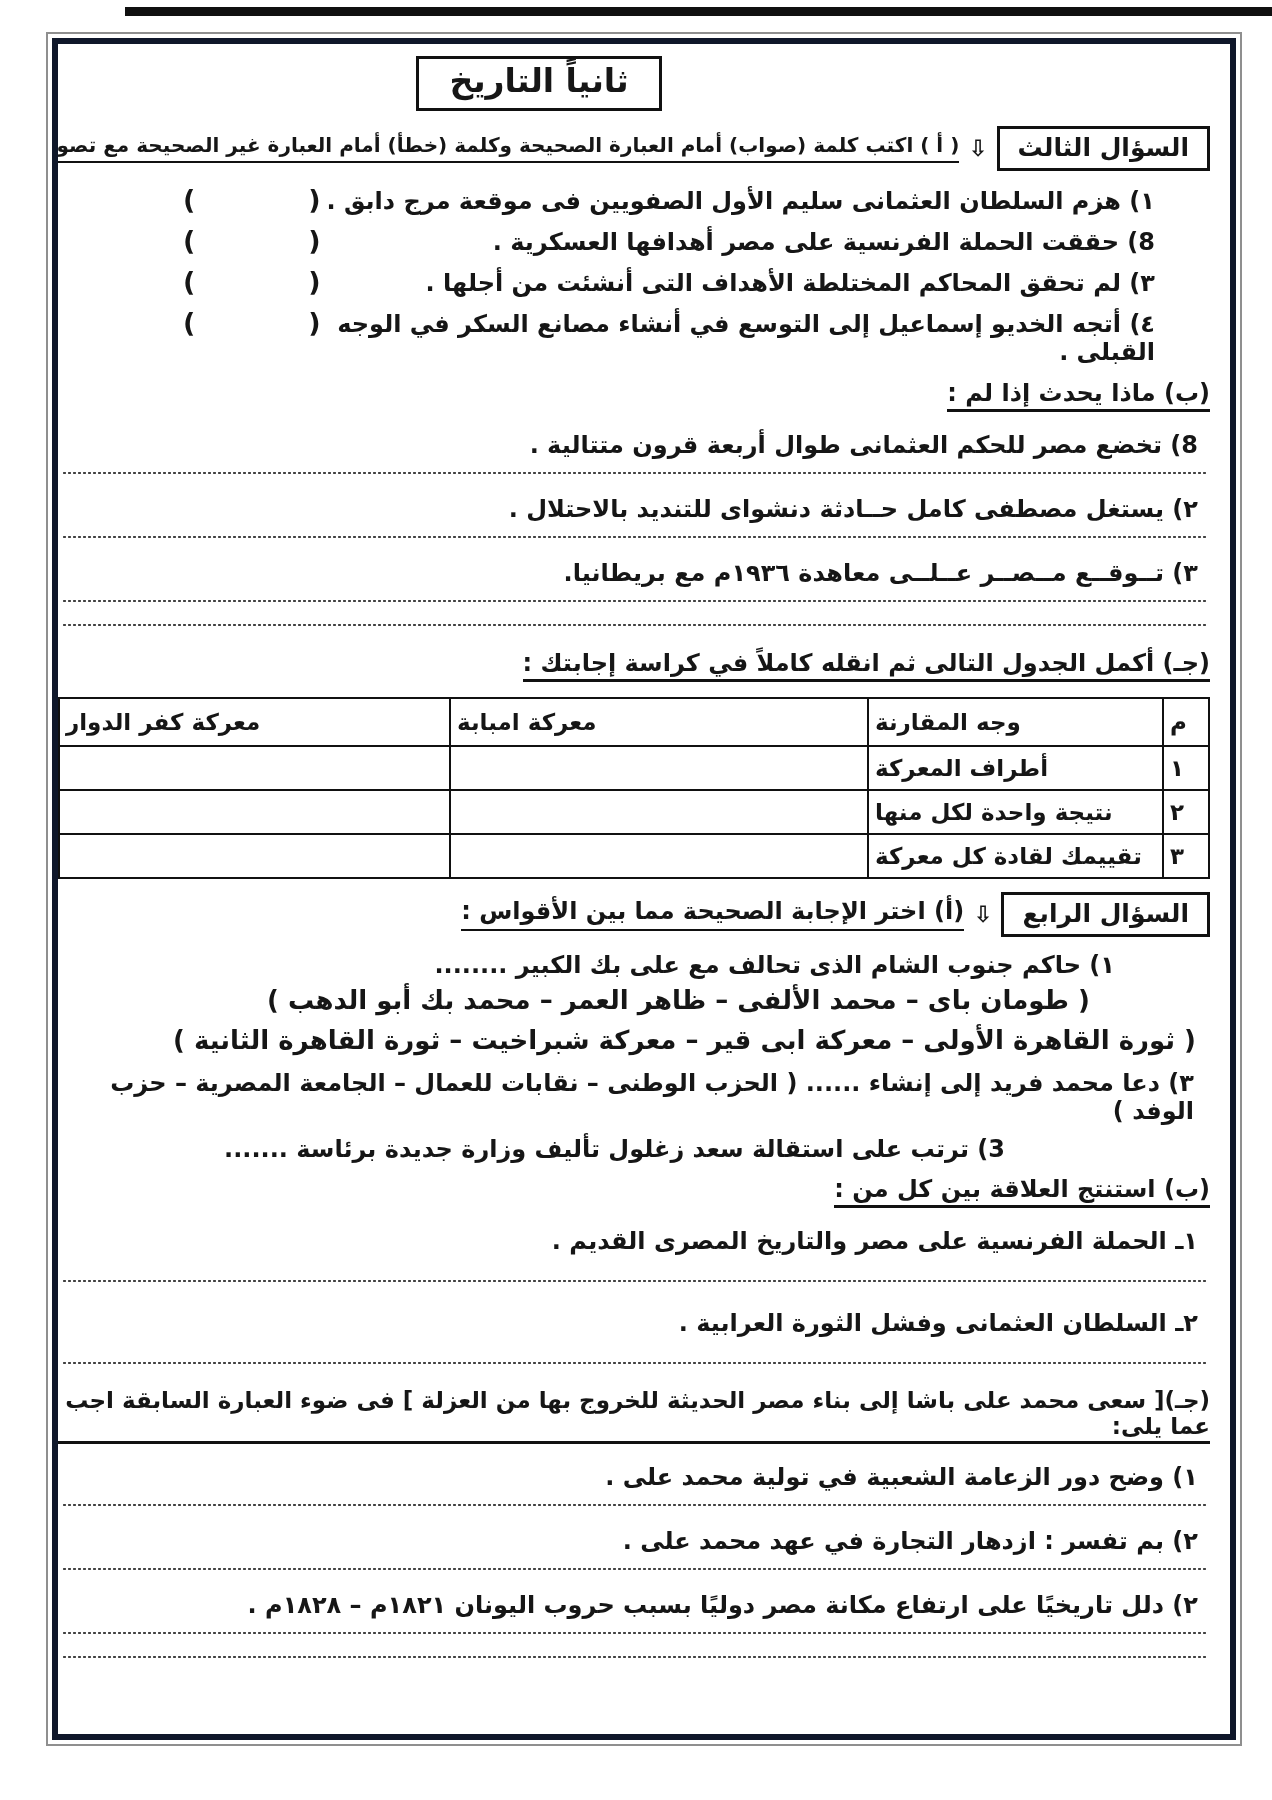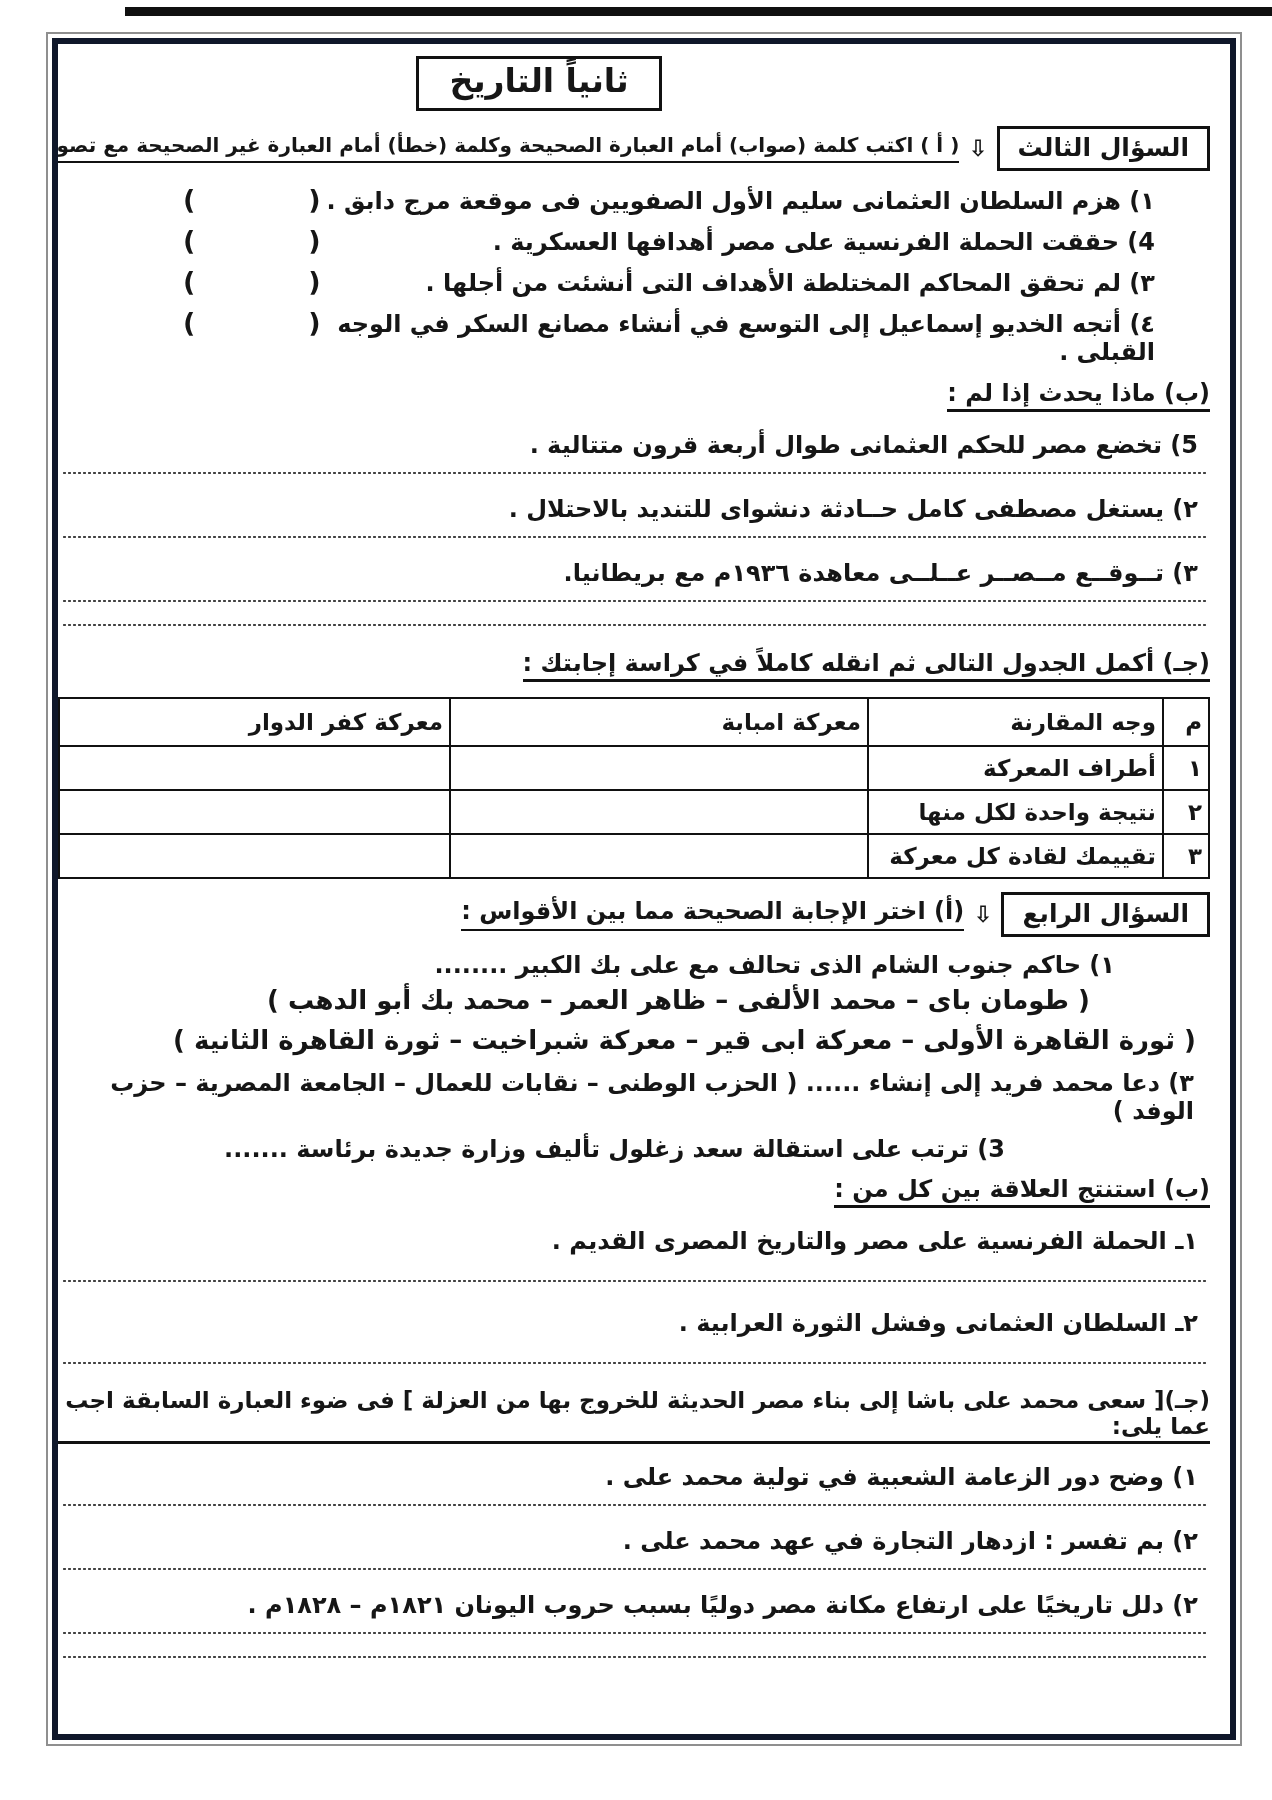--- a/index.html
+++ b/index.html
@@ -35,21 +35,21 @@
   .sub-head{font-size:24px;margin:8px 0 13px;width:fit-content;border-bottom:3px solid #111;padding-bottom:2px}
   .stmt{font-size:24px;padding-right:12px;margin:6px 0 12px}
   .stmt.sp{margin-bottom:24px}
   .dotline{
     height:4px;margin:0 4px 14px;
     background-image:radial-gradient(circle,#3f3f3f 1.1px,transparent 1.25px);
     background-size:5px 4px;background-repeat:repeat-x;
   }
   .dotline.sp{margin-bottom:20px}
   .cmp-table{width:100%;border-collapse:collapse;margin:2px 0 10px}
-  .cmp-table th,.cmp-table td{border:2.5px solid #111;text-align:right;font-size:23px;padding:2px 6px}
+  .cmp-table th,.cmp-table td{border:2.5px solid #111;text-align:left;font-size:23px;padding:2px 6px}
   .cmp-table th{height:42px}
   .cmp-table td{height:38px}
   .mcq-q{font-size:24px;margin:6px 0 4px}
   .mcq-opt{font-size:26px;margin:2px 0 8px}
   .ind1{padding-right:95px}
   .ind2{padding-right:300px}
   .ind3{padding-right:16px}
   .ind4{padding-right:205px}
   .opt-ind{padding-right:120px}
   .opt-wide{padding-right:14px}
@@ -70,34 +70,34 @@
       <div class="sec-box">السؤال الثالث</div>
       <span class="sec-arrow">⇩</span>
       <div class="sec-head grow">( أ ) اكتب كلمة (صواب) أمام العبارة الصحيحة وكلمة (خطأ) أمام العبارة غير الصحيحة مع تصويب الخطأ:</div>
     </div>
 
     <div class="tf-row">
       <span>١) هزم السلطان العثمانى سليم الأول الصفويين فى موقعة مرج دابق .</span>
       <span class="tf-paren">(            )</span>
     </div>
     <div class="tf-row">
-      <span>4) حققت الحملة الفرنسية على مصر أهدافها العسكرية .</span>
+      <span>8) حققت الحملة الفرنسية على مصر أهدافها العسكرية .</span>
       <span class="tf-paren">(            )</span>
     </div>
     <div class="tf-row">
       <span>٣) لم تحقق المحاكم المختلطة الأهداف التى أنشئت من أجلها .</span>
       <span class="tf-paren">(            )</span>
     </div>
     <div class="tf-row">
       <span>٤) أتجه الخديو إسماعيل إلى التوسع في أنشاء مصانع السكر في الوجه القبلى .</span>
       <span class="tf-paren">(            )</span>
     </div>
 
     <div class="sub-head">(ب) ماذا يحدث إذا لم :</div>
-    <div class="stmt">5) تخضع مصر للحكم العثمانى طوال أربعة قرون متتالية .</div>
+    <div class="stmt">8) تخضع مصر للحكم العثمانى طوال أربعة قرون متتالية .</div>
     <div class="dotline"></div>
     <div class="stmt">٢) يستغل مصطفى كامل حــادثة دنشواى للتنديد بالاحتلال .</div>
     <div class="dotline"></div>
     <div class="stmt">٣) تــوقــع مــصــر عــلــى معاهدة ١٩٣٦م مع بريطانيا.</div>
     <div class="dotline sp"></div>
     <div class="dotline"></div>
 
     <div class="sub-head">(جـ) أكمل الجدول التالى ثم انقله كاملاً في كراسة إجابتك :</div>
     <table class="cmp-table">
       <colgroup>

